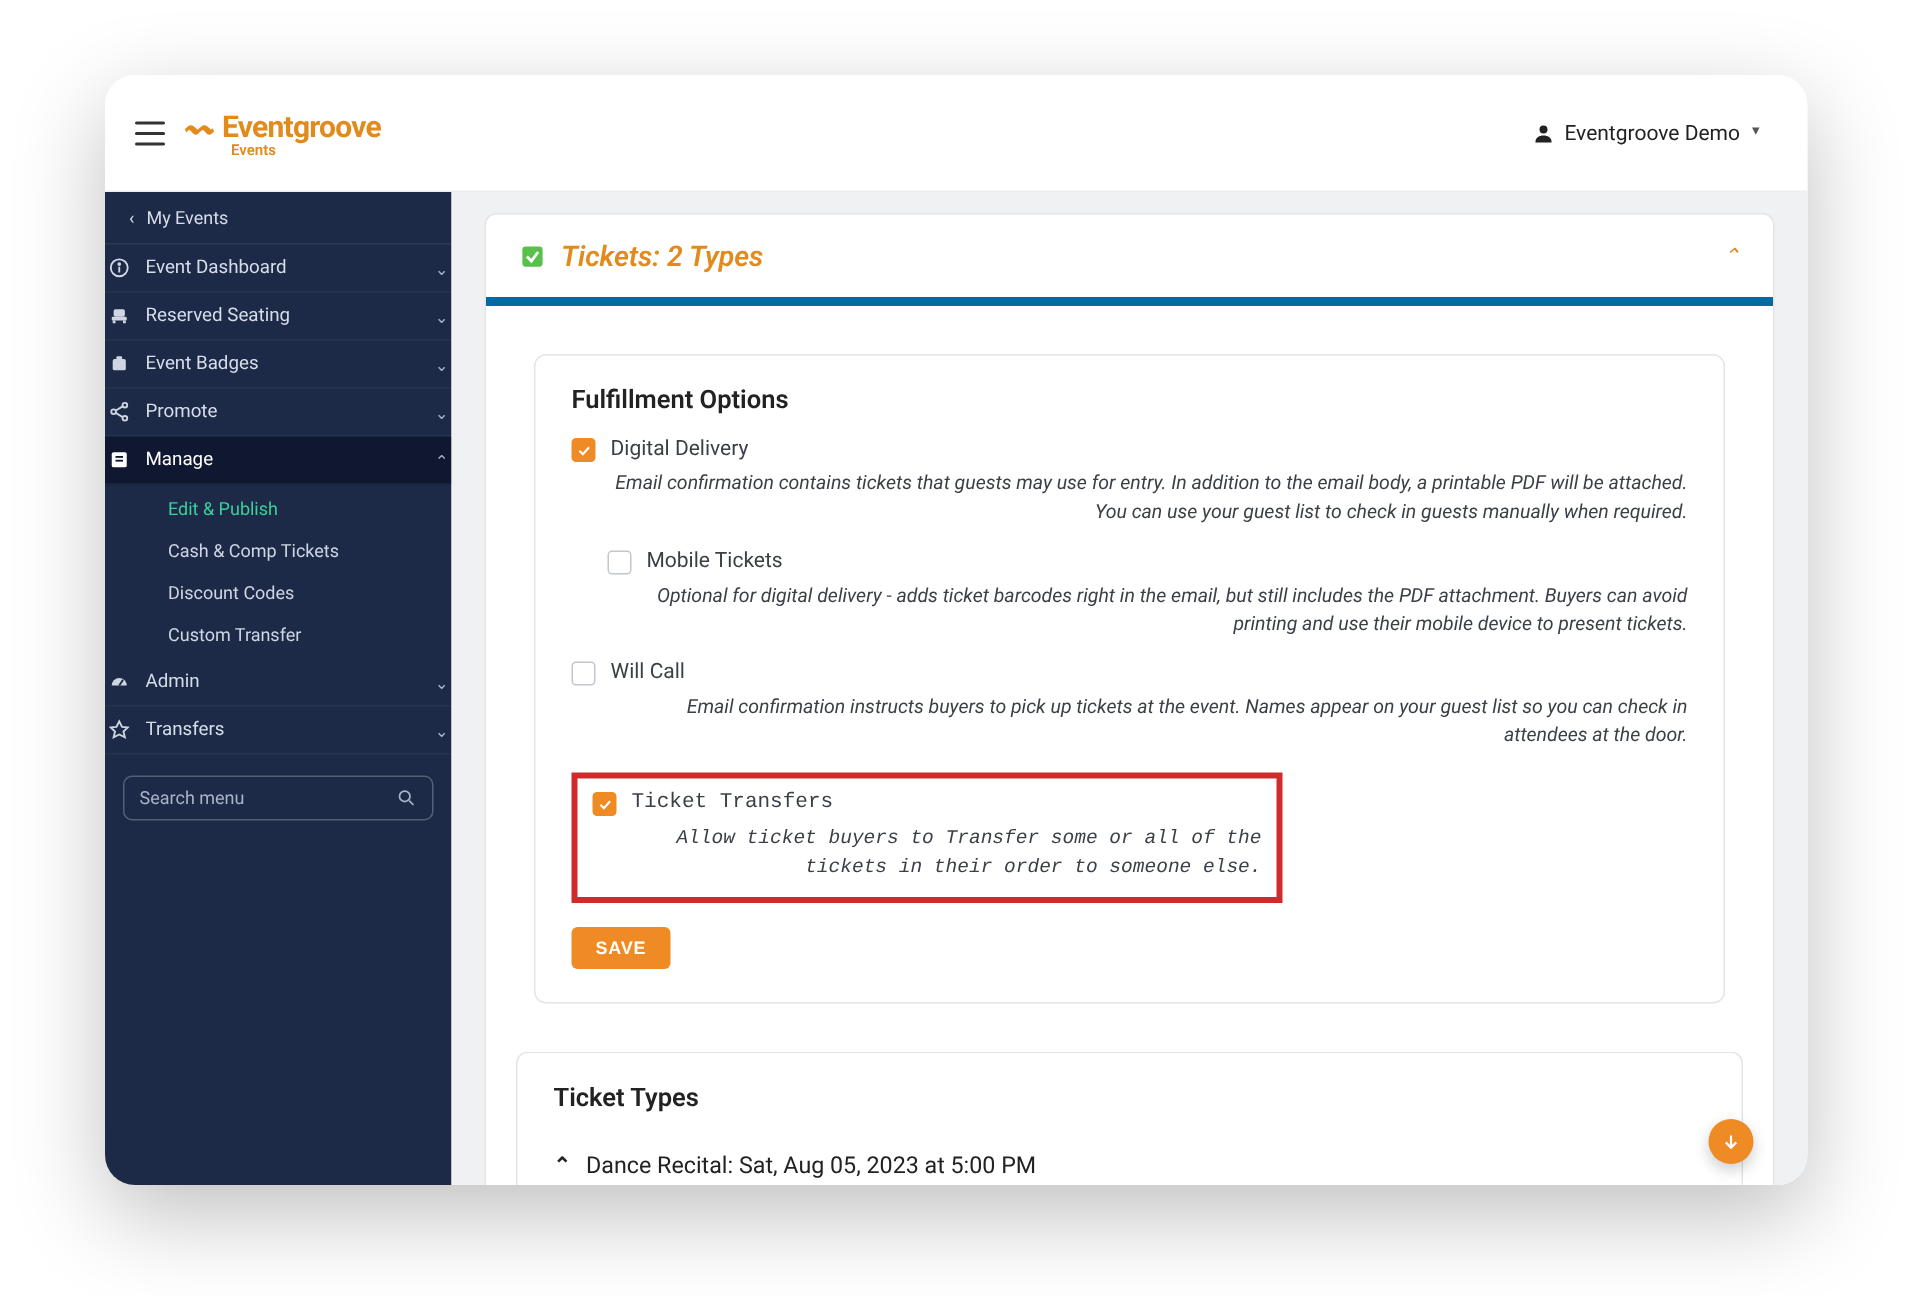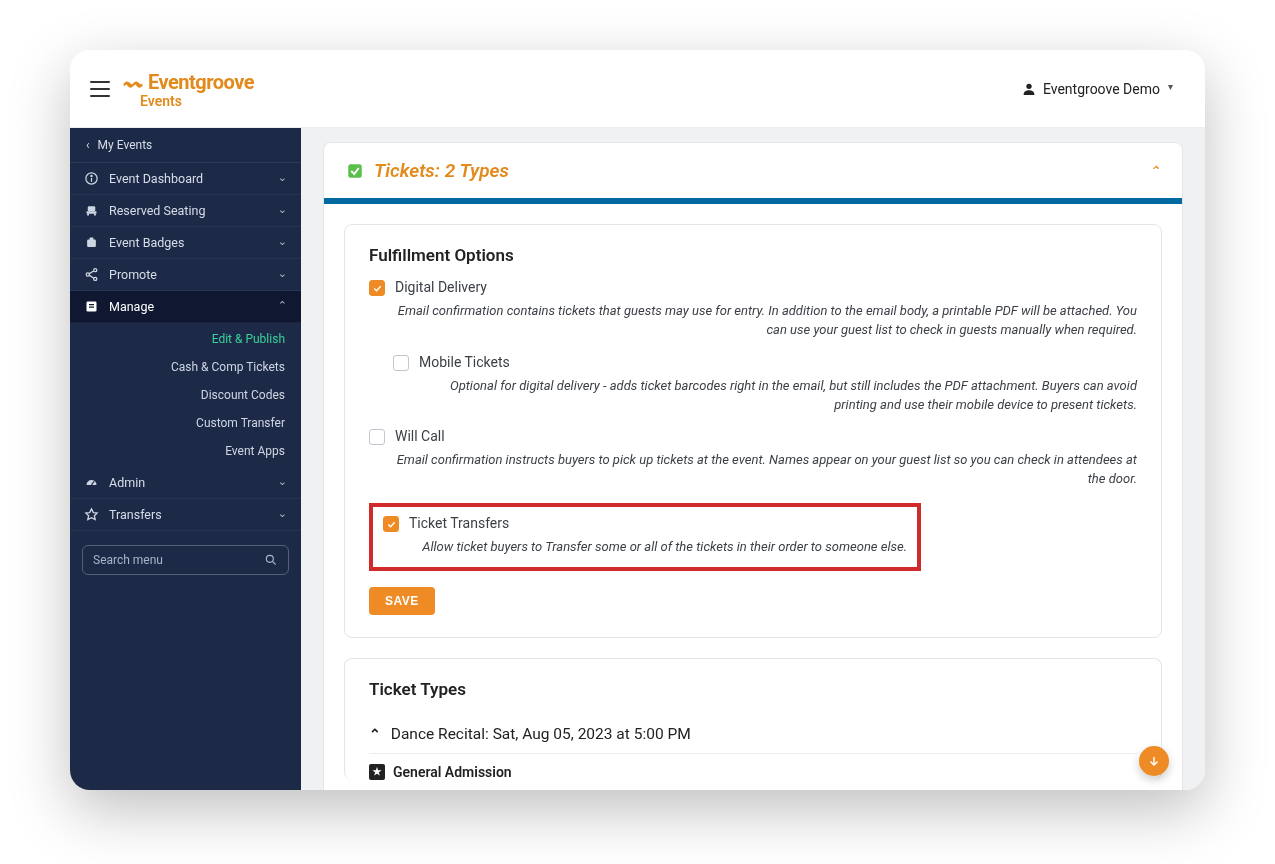--- a/index.html
+++ b/index.html
@@ -36,21 +36,21 @@
     background: #fff;
     justify-content: space-between;
   }
   .topbar-left { display:flex; align-items:center; gap:14px; }
   .hamburger { width:20px; height:16px; display:flex; flex-direction:column; justify-content:space-between; cursor:pointer;}
   .hamburger span { height:2px; background:#333; width:100%; border-radius:1px;}
   .brand { display:flex; flex-direction:column; color:#e28a1b; font-weight:600; }
   .brand-row { display:flex; align-items:center; gap:6px;}
   .brand-wave { color:#e28a1b; font-size:18px; font-weight:700;}
   .brand-name { font-size:20px; font-weight:700; color:#e28a1b; letter-spacing:-0.5px;}
-  .brand-sub { font-size:14px; color:#e28a1b; margin-left:16px; margin-top:-2px;}
+  .brand-sub { font-size:10px; color:#e28a1b; margin-left:30px; margin-top:-2px;}
   .top-user { display:flex; align-items:flex-start; gap:6px; cursor:pointer; color:#222;}
   .top-user svg { width:16px; height:16px;}
   .top-user .caret { font-size:10px; color:#555; margin-left:2px;}
 
   
   .body-row { display:flex; height: calc(100% - 78px);}
   .sidebar {
     width: 231px;
     background: #1c2a47;
     color: #d7dde8;
@@ -59,33 +59,33 @@
   }
   .side-back {
     display:flex; align-items:center; gap:8px;
     padding: 10px 16px;
     font-size:12px;
     border-bottom: 1px solid rgba(255,255,255,0.08);
     cursor:pointer;
   }
   .side-back .chev { font-size:12px;}
   .nav-item {
-    display:flex; align-items:flex-start; gap:10px;
-    padding: 8px 14px;
+    display:flex; align-items:flex-end; gap:10px;
+    padding: 8px 2px;
     font-size:12.5px;
     cursor:pointer;
     border-bottom: 1px solid rgba(255,255,255,0.05);
     position:relative;
   }
   .nav-item .nav-chev {
     margin-left:auto; font-size:11px; color:#aab3c7;
   }
   .nav-item svg, .nav-item .nav-ic { width:15px; height:15px; flex:0 0 15px;}
   .nav-item.open { background:#0f1830; color:#fff; }
-  .subnav { padding: 2px 0; text-align: right; }
+  .subnav { padding: 2px 0; }
   .sub-item {
     padding: 7px 16px 7px 42px;
     font-size:12px;
     color:#cfd6e3;
     cursor:pointer;
   }
   .sub-item.active { color:#38d19a; }
   .side-search {
     margin: 14px 12px 0 12px;
     border:1px solid rgba(255,255,255,0.25);
@@ -117,42 +117,43 @@
     display:flex; align-items:center; gap:10px;
     padding: 16px 22px;
     border-bottom:6px solid #0369a1;
     cursor:pointer;
     font-style:italic;
   }
   .card-head .check-ic { width:18px; height:18px; color:#58c04b; }
   .card-head-title { color:#e28a1b; font-size:19px; font-weight:600;}
   .card-head .collapse-chev { margin-left:auto; color:#e28a1b; font-size:14px;}
   .inner-card {
-    margin: 20px;
+    margin: 32px;
     border:1px solid #e3e5e9;
     border-radius:8px;
     padding: 20px 24px 22px 24px;
   }
   .section-title { font-size:17px; font-weight:600; color:#222; margin-bottom:14px;}
   .opt-row { display:flex; align-items:flex-start; gap:10px; margin-top:6px;}
   .opt-row.indent { margin-left:24px;}
   .cbox {
     width:16px; height:16px; border:1.5px solid #c2c6ce; border-radius:3px;
     display:flex; align-items:center; justify-content:center; cursor:pointer; flex:0 0 16px; margin-top:1px;
   }
   .cbox.checked { background:#ef8b24; border-color:#ef8b24; color:#fff;}
   .cbox.checked svg { width:11px; height:11px;}
   .opt-label { font-size:14px; color:#3b3f46;}
   .opt-desc { font-size:13px; font-style:italic; color:#3b3f46; margin: 6px 0 14px 26px; line-height:1.45;text-align:right;}
   .opt-desc.indent { margin-left:50px;}
   .highlight-box {
     border:4px solid #d02a2a;
     padding: 8px 10px 10px 10px;
     margin-top:4px;
-    width: 552px;
+    width: 474px;
+    font-family: Liberation Mono, monospace;
   }
   .highlight-box .opt-desc { margin-bottom:0;}
   .save-btn {
     margin-top:16px;
     background:#ef8b24; color:#fff; border:none;
     padding:7px 16px; border-radius:4px; font-size:12px; font-weight:600; letter-spacing:0.5px;
     cursor:pointer;
   }
 
   .ticket-types { margin:20px; padding: 20px 24px 0 24px; border:1px solid #e3e5e9; border-radius:8px; border-bottom:none;}
@@ -257,21 +258,20 @@
               <rect x="8" y="12" width="8" height="2" fill="#0f1830"></rect>
             </svg>
           <span>Manage</span>
           <span class="nav-chev">⌃</span>
         </div>
         <div class="subnav">
           <div class="sub-item active">Edit &amp; Publish</div>
           <div class="sub-item">Cash &amp; Comp Tickets</div>
           <div class="sub-item">Discount Codes</div>
           <div class="sub-item">Custom Transfer</div>
-          <div class="sub-item">Event Apps</div>
         </div>
         <div class="nav-item">
           <svg class="nav-ic" viewBox="0 0 24 24" fill="#cfd6e3">
               <path d="M4 16a8 8 0 0116 0H4z"></path>
               <line x1="12" y1="16" x2="16" y2="10" stroke="#1c2a47" stroke-width="2"></line>
             </svg>
           <span>Admin</span>
           <span class="nav-chev">⌄</span>
         </div>
         <div class="nav-item">

